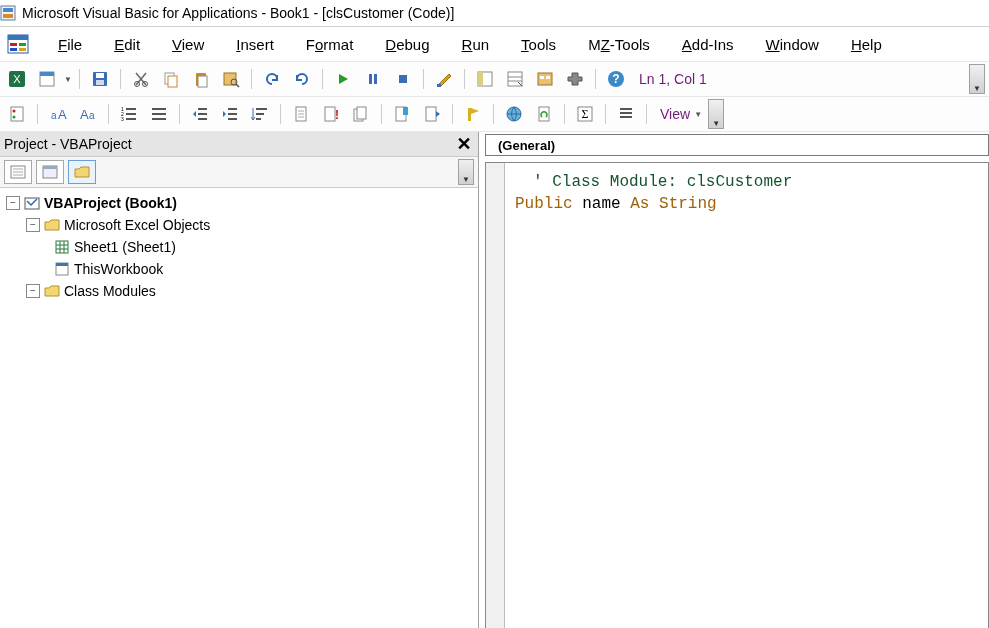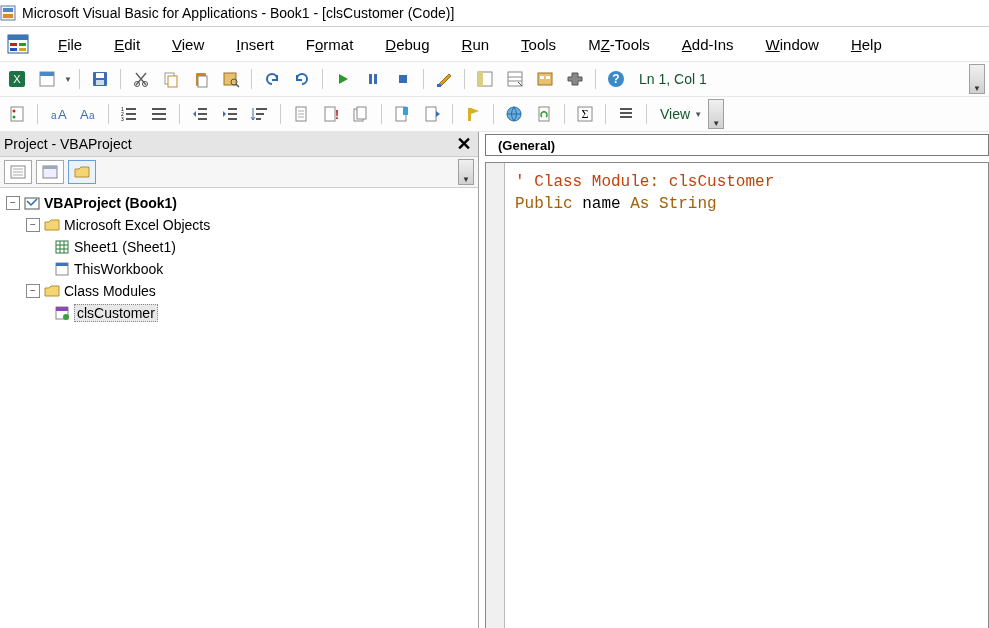--- a/index.html
+++ b/index.html
@@ -52,21 +52,21 @@
     border:1px solid transparent;
     border-radius:2px;
     cursor:default;
   }
   .tsep { width:1px; height:20px; background:#ccc; margin:0 3px; }
   .dropdown-arrow {
     width:8px; height:24px;
     display:flex;align-items:center;justify-content:center;
     font-size:8px; color:#555;
   }
-  .status-text { font-size:14px; padding:0 6px; color:#14532d; }
+  .status-text { font-size:14px; padding:0 6px; color:#701a75; }
   .toolbar-end {
     margin-left:auto;
     width:14px; height:28px;
     background:linear-gradient(#f0f0f0,#d0d0d0);
     border:1px solid #a0a0a0;
     display:flex; flex-direction:column; align-items:center; justify-content:flex-end;
     font-size:8px; color:#333;
   }
 
   .workspace {
@@ -126,21 +126,21 @@
     flex:1; border:1px solid #888; margin-top:2px;
     display:flex;
   }
   .gutter { width:18px; background:#f0f0f0; border-right:1px solid #bbb; }
   .code-area {
     flex:1; padding:8px 10px;
     font-family: Consolas, "Courier New", monospace;
     font-size:16px; line-height:22px;
     white-space:pre;
   }
-  .c-comment { color:#c2410c; }
+  .c-comment { color:#14532d;margin-left:18px; }
   .c-keyword { color:#a16207; }
   .c-ident   { color:#000;margin-top:10px; }
 
   
   svg { display:block; }
 </style>
 </head>
 <body>
 
 <div class="titlebar">
@@ -515,30 +515,20 @@
       </div>
       <div class="tree-row indent1">
         <span class="tree-toggle">−</span>
         <span class="tree-icon">
             <svg width="16" height="16">
               <path d="M1 5 L5 5 L7 3 L15 3 L15 13 L1 13 Z" fill="#f3d673" stroke="#b8902a"></path>
             </svg>
           </span>
         <span class="tree-label">Class Modules</span>
       </div>
-      <div class="tree-row indent2">
-        <span class="tree-icon">
-            <svg width="16" height="16">
-              <rect x="2" y="2" width="12" height="12" fill="#fff" stroke="#888"></rect>
-              <rect x="2" y="2" width="12" height="4" fill="#8a4ab8"></rect>
-              <circle cx="12" cy="12" r="3" fill="#3aa03a"></circle>
-            </svg>
-          </span>
-        <span class="tree-label sel">clsCustomer</span>
-      </div>
     </div>
   </div>
 
   <div class="right-pane">
     <div class="combo-row">
       <div class="combo">
         <span>(General)</span>
       </div>
     </div>
     <div class="code-frame">

